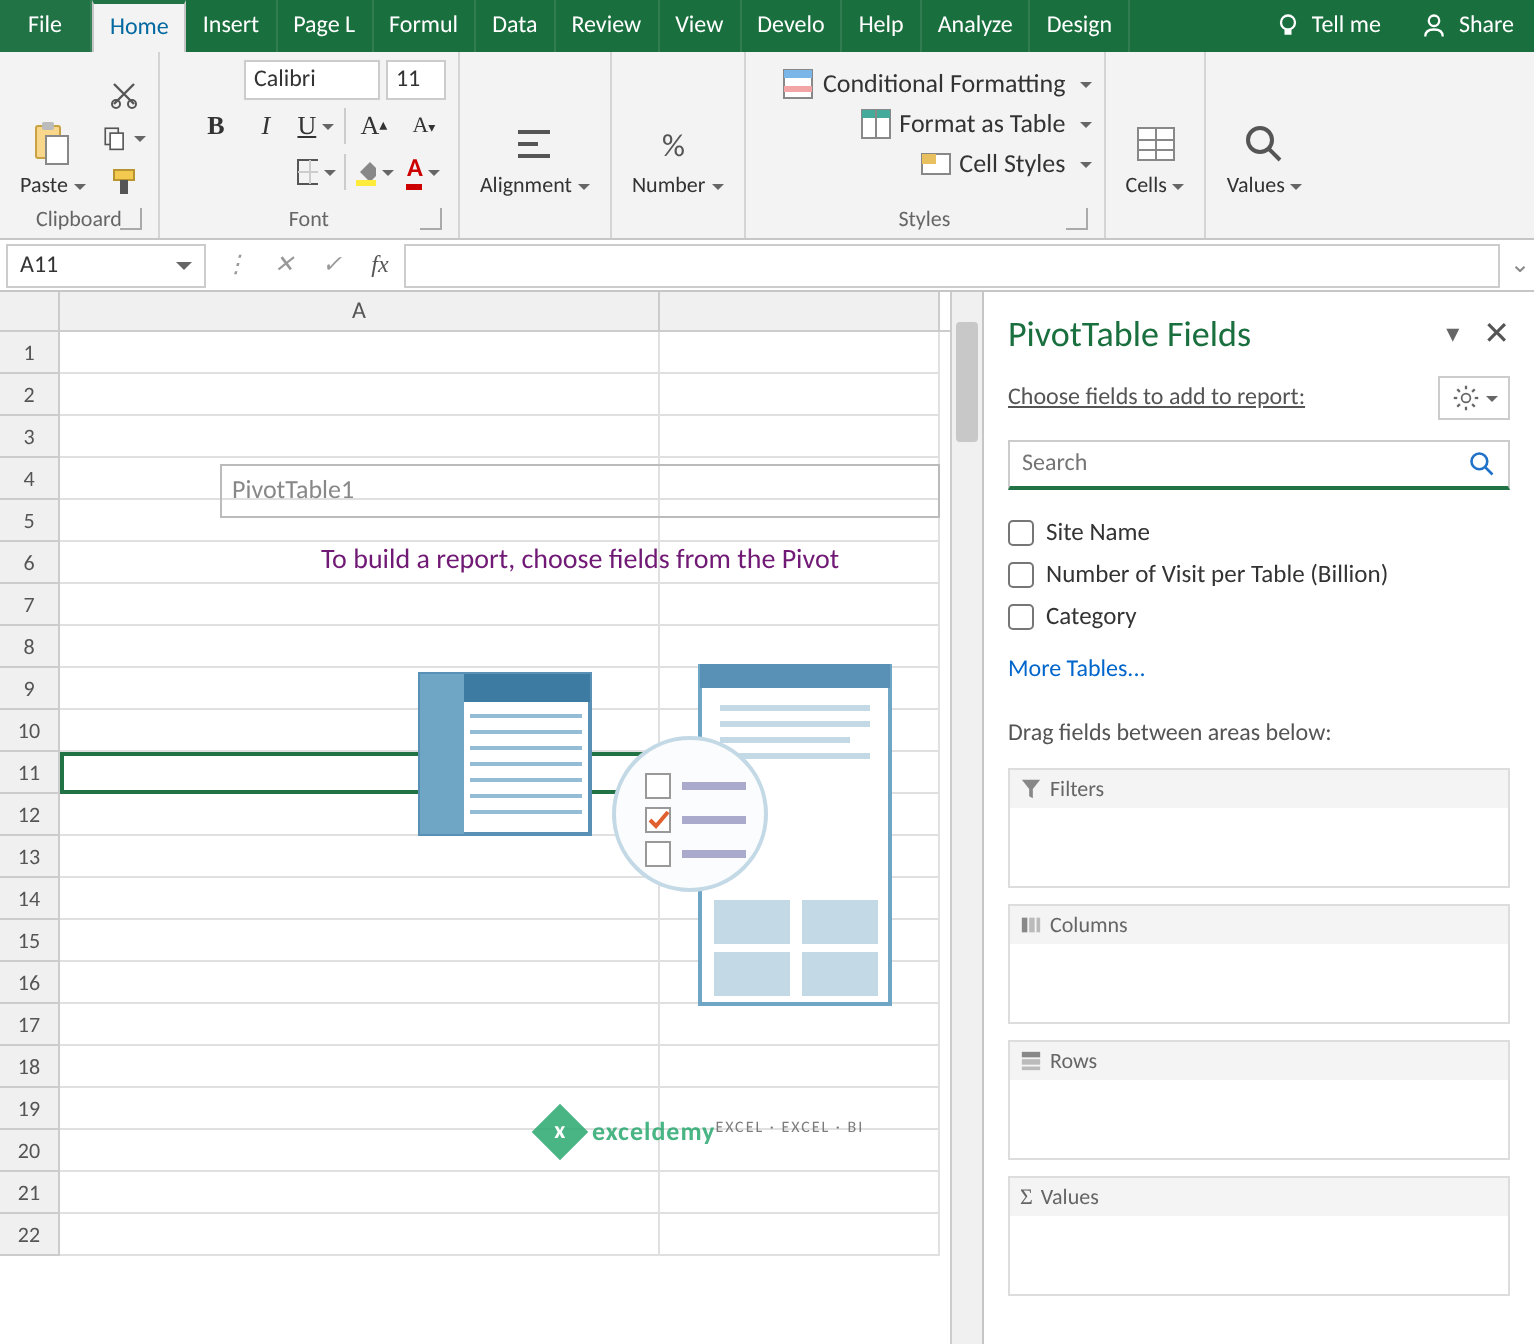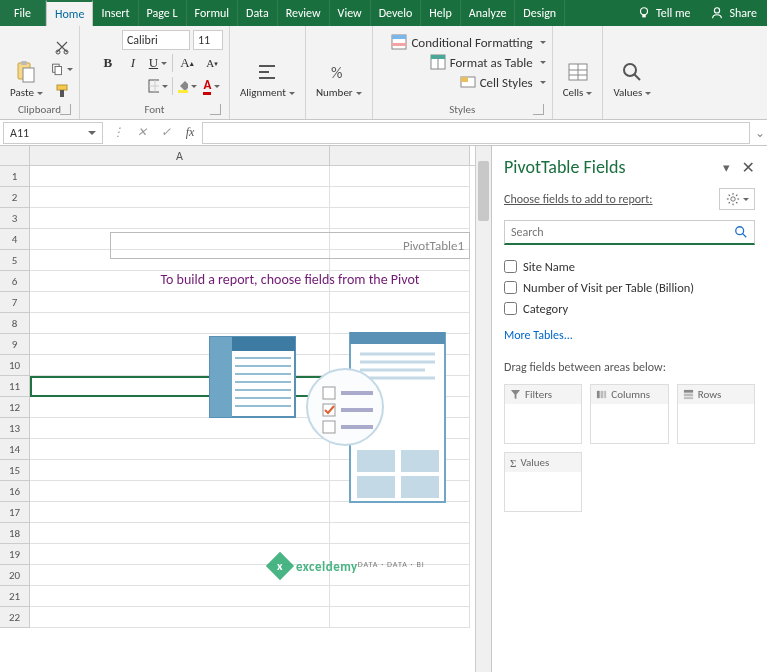--- a/index.html
+++ b/index.html
@@ -50,41 +50,41 @@
 .colh { background:#f0f0f0; border-right:1px solid #ccc; text-align:center; font-size:12px; color:#555; display:flex; align-items:center; justify-content:center; }
 .gridrows { display:flex; flex-direction:column; }
 .gridrow { height:21px; display:flex; }
 .rowh { width:30px; background:#f0f0f0; border-right:1px solid #ccc; border-bottom:1px solid #ccc; display:flex; align-items:center; justify-content:center; font-size:11px; color:#555; }
 .cell { border-right:1px solid #e0e0e0; border-bottom:1px solid #e0e0e0; }
 .scrollv { position:absolute; right:0; top:0; bottom:0; width:16px; background:#f0f0f0; border-left:1px solid #ccc; }
 .scrollthumb { position:absolute; left:2px; right:2px; top:15px; height:60px; background:#c8c8c8; border-radius:2px; }
 
 
 .pivot-ph { position:absolute; left:110px; top:86px; width:360px; }
-.pivot-title { border:1px solid #bbb; text-align:right; padding:5px; color:#888; font-size:13px; margin-bottom:12px; }
+.pivot-title { border:1px solid #bbb; text-align:left; padding:5px; color:#888; font-size:13px; margin-bottom:12px; }
 .pivot-text { text-align:center; color:#701a75; font-size:14px; }
 .pivot-ill { position:absolute; left:205px; top:186px; width:250px; height:180px; }
 .sel-box { position:absolute; left:30px; top:230px; width:300px; height:21px; border:2px solid #217346; pointer-events:none; }
 
 
 .pane { width:276px; border-left:1px solid #c6c6c6; background:#fff; padding:10px 12px; display:flex; flex-direction:column; gap:10px; }
 .pane-hdr { display:flex; align-items:center; justify-content:space-between; }
 .pane-title { font-size:18px; color:#1a6f3e; font-weight:normal; }
 .pane-close { font-size:16px; color:#555; cursor:pointer; }
 .pane-sub { display:flex; align-items:center; justify-content:space-between; }
 .pane-sub-text { color:#555; font-size:12px;text-decoration:underline; }
 .gearbox { width:36px; height:22px; border:1px solid #ccc; display:flex; align-items:center; justify-content:center; }
 .searchbox { border:1px solid #ccc; border-bottom:2px solid #217346; padding:4px 6px; display:flex; align-items:center; }
 .searchbox input { border:none; outline:none; flex:1; font-size:12px; color:#999; }
 .fieldlist { display:flex; flex-direction:column; gap:6px; padding:4px 0 0; font-size:12.5px; color:#333; }
 .fld { display:flex; align-items:center; gap:6px; cursor:pointer; }
 .fld input { width:13px; height:13px; }
 .more { color:#0066cc; font-size:12px; cursor:pointer; margin-top:6px; }
 .areas-label { color:#555; font-size:12px; margin-top:8px; }
-.areas { display:grid; grid-template-columns:1fr 1fr 1fr; gap:8px; }
+.areas { display:grid; grid-template-columns:1fr; gap:8px; }
 .area { border:1px solid #ddd; height:60px; }
 .area-hdr { background:#f4f4f4; font-size:11px; color:#666; padding:3px 5px; display:flex; align-items:center; gap:4px; }
 .area-hdr svg { width:11px; height:11px; }
 
 .watermark { position:absolute; left:270px; top:410px; display:flex; align-items:center; gap:6px; opacity:.85; }
 .watermark .wm-box { width:20px; height:20px; background:#2aa86f; display:flex; align-items:center; justify-content:center; transform:rotate(45deg); }
 .watermark .wm-box span { transform:rotate(-45deg); color:#fff; font-weight:bold; font-size:12px; }
 .watermark .wm-text { display:flex; flex-direction:row; line-height:1; }
 .watermark .wm-text .t1 { color:#2aa86f; font-weight:600; font-size:13px; letter-spacing:.5px; }
 .watermark .wm-text .t2 { color:#666; font-size:8px; letter-spacing:1px; }
@@ -460,21 +460,21 @@
       <rect x="152" y="144" width="38" height="22" fill="#c4d9e6"></rect>
       <rect x="196" y="144" width="38" height="22" fill="#c4d9e6"></rect>
     </svg>
 
     <div class="watermark">
       <div class="wm-box">
           <span>x</span>
         </div>
       <div class="wm-text">
         <span class="t1">exceldemy</span>
-        <span class="t2">DATA · DATA · BI</span>
+        <span class="t2">EXCEL · EXCEL · BI</span>
       </div>
     </div>
 
     <div class="scrollv">
         <div class="scrollthumb"></div>
       </div>
   </div>
 
   <div class="pane">
     <div class="pane-hdr">

